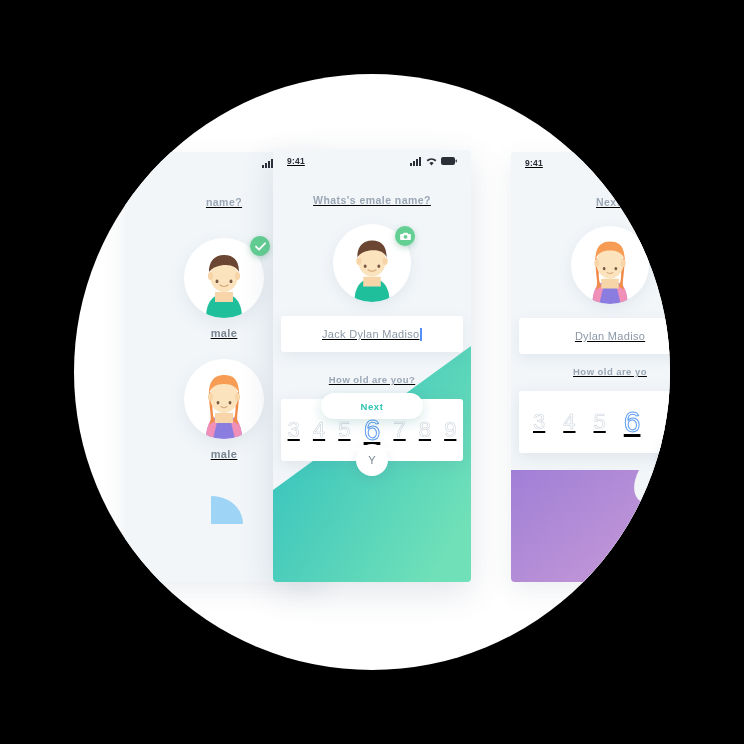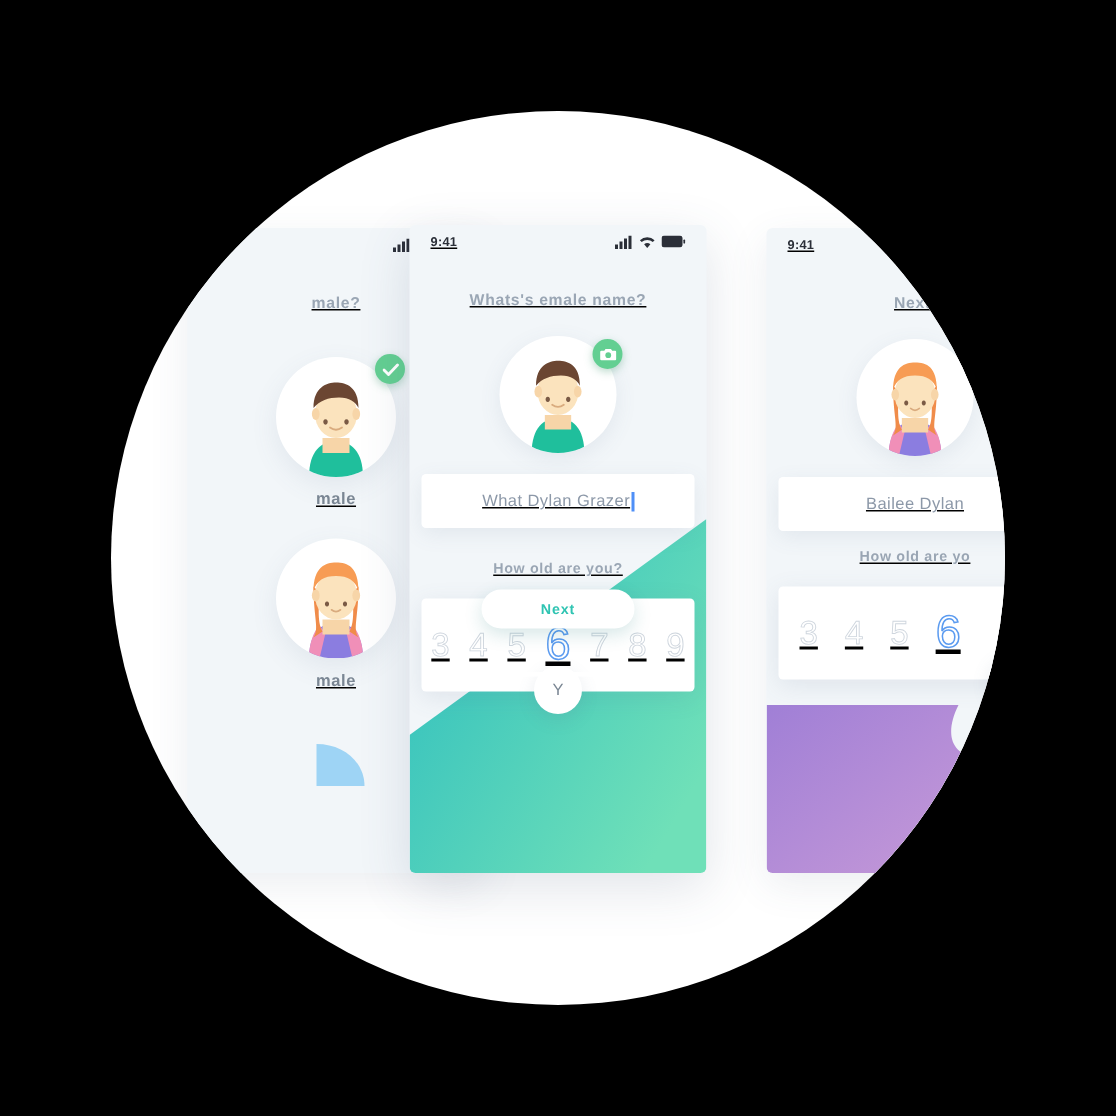--- a/index.html
+++ b/index.html
@@ -204,21 +204,21 @@
               <path d="M5.5 8.4 L3.4 5.9 A3.3 3.3 0 0 1 7.6 5.9 Z" fill="#2b2f38"></path>
               <path d="M0.6 3.1 A7.3 7.3 0 0 1 10.4 3.1 L9.2 4.4 A5.6 5.6 0 0 0 1.8 4.4 Z" fill="#2b2f38"></path>
             </svg>
             <svg width="16" height="8" viewBox="0 0 16 8">
               <rect x="0" y="0" width="14" height="8" rx="2" fill="#2b2f38"></rect>
               <rect x="14.6" y="2.6" width="1.2" height="2.8" rx="0.6" fill="#2b2f38"></rect>
             </svg>
           </div>
         </div>
 
-        <div class="screen-title">male?</div>
+        <div class="screen-title">name?</div>
 
         <div class="gender-opt" style="margin-top:30px;">
           <div class="gender-circle">
             <div class="inner">
               <svg width="80" height="80" viewBox="0 0 80 80">
                 <path d="M22 80 C22 63 30 56 40 56 C50 56 58 63 58 80 Z" fill="#1fbf9c"></path>
                 <path d="M31 54 h18 v10 h-18 z" fill="#f7d5a8"></path>
                 <ellipse cx="40" cy="38" rx="14" ry="16" fill="#fbe3bd"></ellipse>
                 <ellipse cx="26.5" cy="38" rx="2.6" ry="4" fill="#f7d5a8"></ellipse>
                 <ellipse cx="53.5" cy="38" rx="2.6" ry="4" fill="#f7d5a8"></ellipse>
@@ -296,21 +296,21 @@
               <ellipse cx="53.5" cy="38" rx="2.6" ry="4" fill="#f7d5a8"></ellipse>
               <path d="M25 35 C25 19 33 16 40 16 C48 16 55 19 55 35 C53 28 48 25 40 25 C32 25 27 28 25 35 Z" fill="#f79c54"></path>
               <path d="M34 42 a1.4 1.7 0 1 0 .01 0" fill="#7a5a45"></path>
               <path d="M46 42 a1.4 1.7 0 1 0 .01 0" fill="#7a5a45"></path>
               <path d="M37 47.5 q3 2.5 6 0" stroke="#d9ab7e" stroke-width="1.1" fill="none" stroke-linecap="round"></path>
             </svg>
           </div>
         </div>
 
         <div class="input-card">
-          <span class="input-value">Bailee Dylan</span>
+          <span class="input-value">Dylan Madiso</span>
         </div>
 
         <div class="sub-title" style="margin-top:12px;">How old are yo</div>
 
         <div class="picker-card" style="justify-content:flex-start; padding-left:14px; gap:18px;">
           <span class="digit">3</span>
           <span class="digit">4</span>
           <span class="digit">5</span>
           <span class="digit sel">6</span>
           <div class="y-badge" style="left:auto; right:10px; transform:none;">
@@ -372,21 +372,21 @@
           </div>
           <div class="badge">
             <svg width="11" height="10" viewBox="0 0 12 11">
               <path d="M1 3.2 h2.1 l0.9-1.3 h4 l0.9 1.3 H11 a.9 .9 0 0 1 .9 .9 v5 a.9 .9 0 0 1 -.9 .9 H1 a.9 .9 0 0 1 -.9-.9 v-5 a.9 .9 0 0 1 .9-.9 z" fill="#ffffff"></path>
               <circle cx="6" cy="6.4" r="2.1" fill="#63cf92"></circle>
             </svg>
           </div>
         </div>
 
         <div class="input-card">
-          <span class="input-value">What Dylan Grazer</span>
+          <span class="input-value">Jack Dylan Madiso</span>
             <span class="caret"></span>
         </div>
 
         <div class="sub-title" style="margin-top:22px;">How old are you?</div>
 
         <div class="picker-card">
           <span class="digit">3</span>
           <span class="digit">4</span>
           <span class="digit">5</span>
           <span class="digit sel">6</span>

